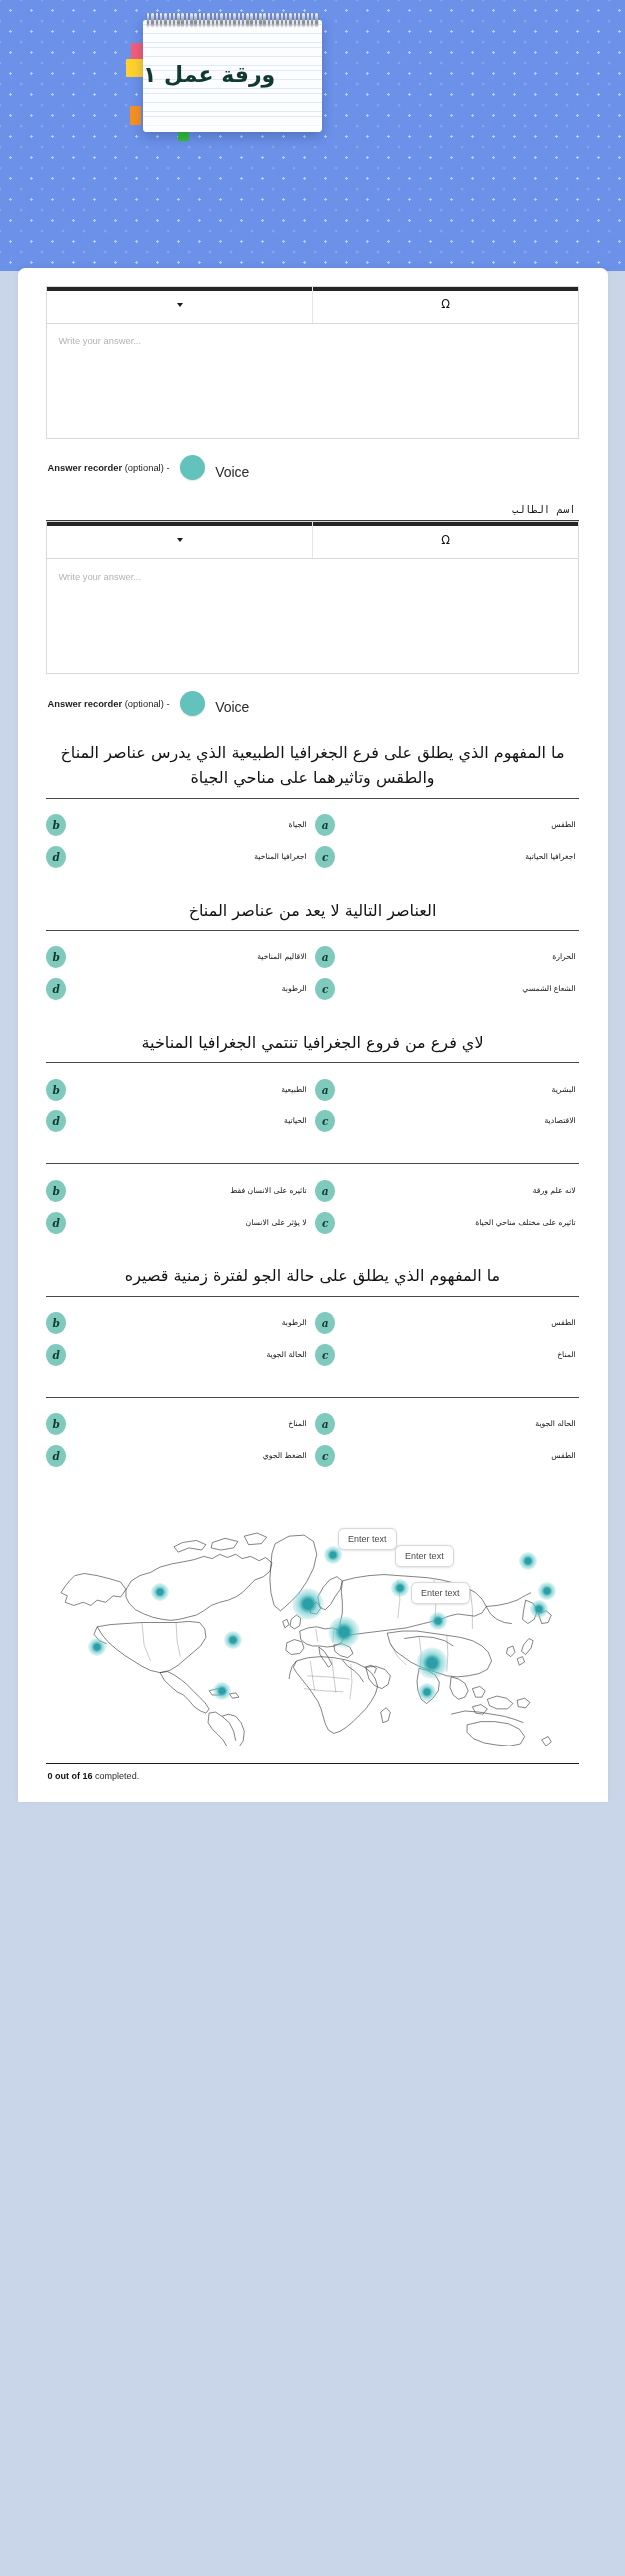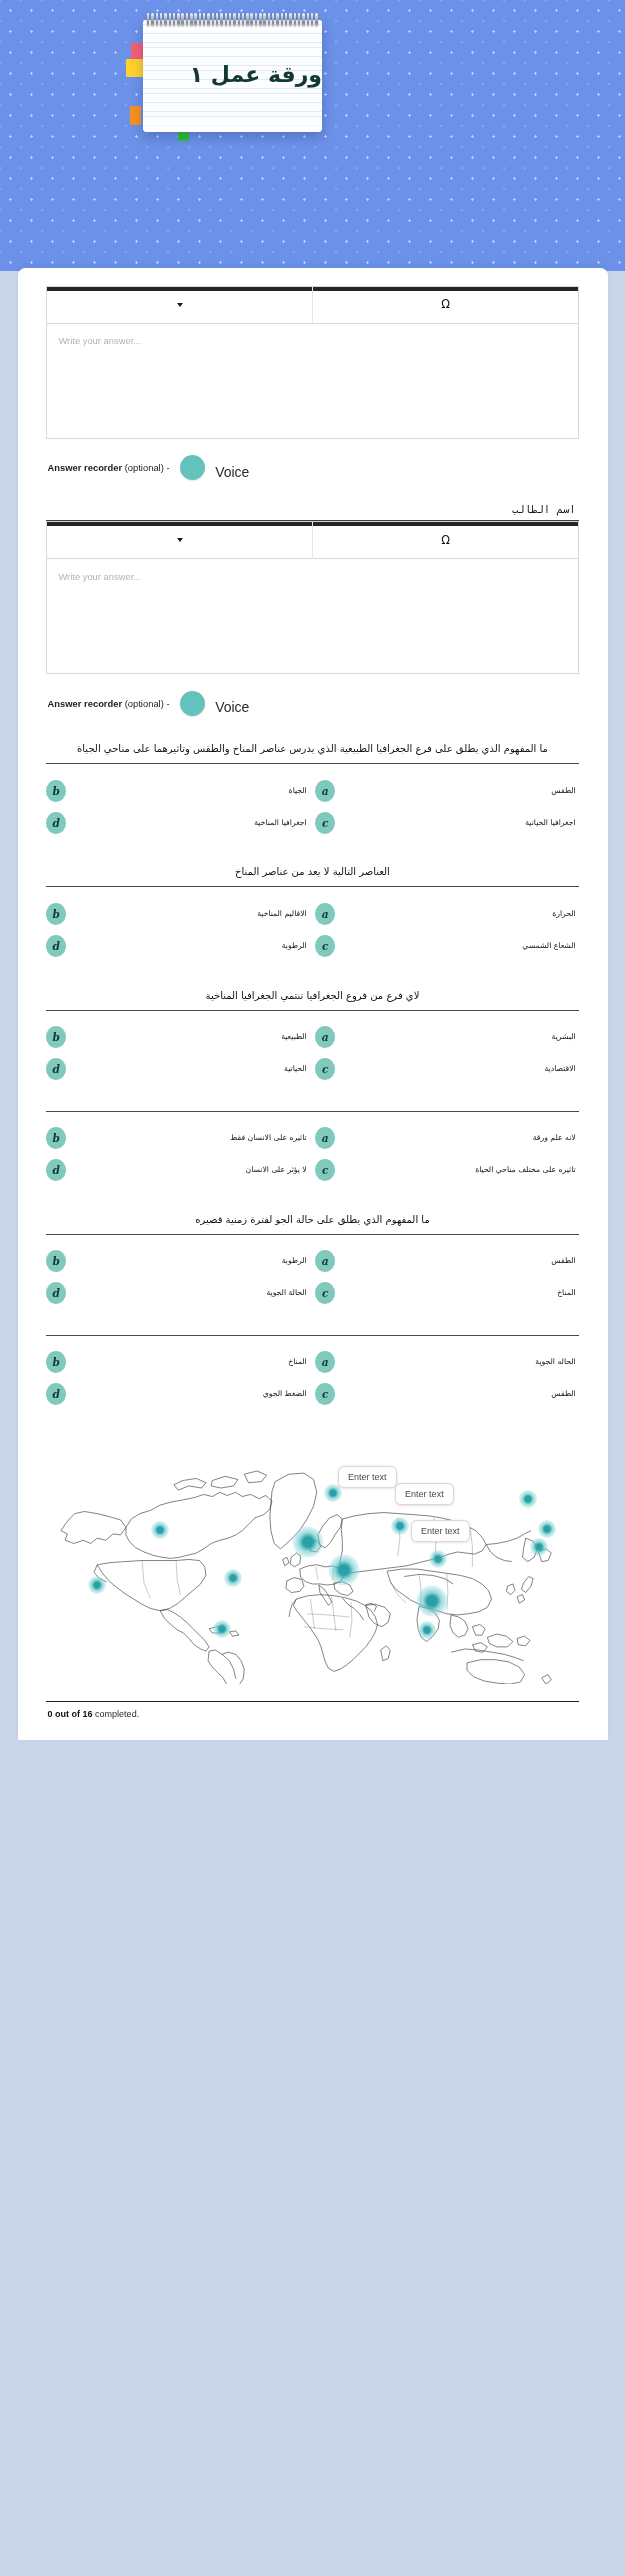--- a/index.html
+++ b/index.html
@@ -50,21 +50,21 @@
     padding:0 2.4px;
   }
   .spiral i {
     display:block; width:2.4px; height:14px;
     border-radius:1.6px;
     background:linear-gradient(to bottom,#ffffff 0%,#b9bdc6 35%,#7f858f 70%,#d9dce1 100%);
     box-shadow:0 0 0 0.3px rgba(90,95,105,.5);
   }
   .hero-title {
     position:absolute; left:0; right:0; top:42px;
-    text-align:right;
+    text-align:left;
     direction:rtl;
     font-family:"DejaVu Sans", sans-serif;
     font-size:22px;
     font-weight:700;
     color:#10392f;
     letter-spacing:0.8px;
   }
   .tab { position:absolute; border-radius:0.8px; }
   .tab.pink   { left:131px; top:43px;  width:12.2px; height:16.3px; background:#f15f79; }
   .tab.yellow { left:126px; top:59px;  width:18px; height:18px; background:#ffd12e; }
@@ -147,21 +147,21 @@
     padding:0 3.3px 4.1px 0;
     letter-spacing:0.4px;
   }
   .field-rule { border-bottom:1.1px solid #3c3c3c; margin-bottom:0; }
 
   
   .q-block { padding:21px 0 4.9px 0; }
   .q-text {
     direction:rtl; text-align:center;
     font-family:"DejaVu Sans", serif;
-    font-size:10px; line-height:1.55;
+    font-size:16px; line-height:1.55;
     color:#121212;
     padding:0 3.3px 6.5px 3.3px;
   }
   .q-rule { border-bottom:0.9px solid #4a4a4a; }
   .opts {
     display:grid;
     grid-template-columns:1fr 1fr;
     gap:0px 4.9px;
     padding:10.6px 0 0 0;
     direction:ltr;

